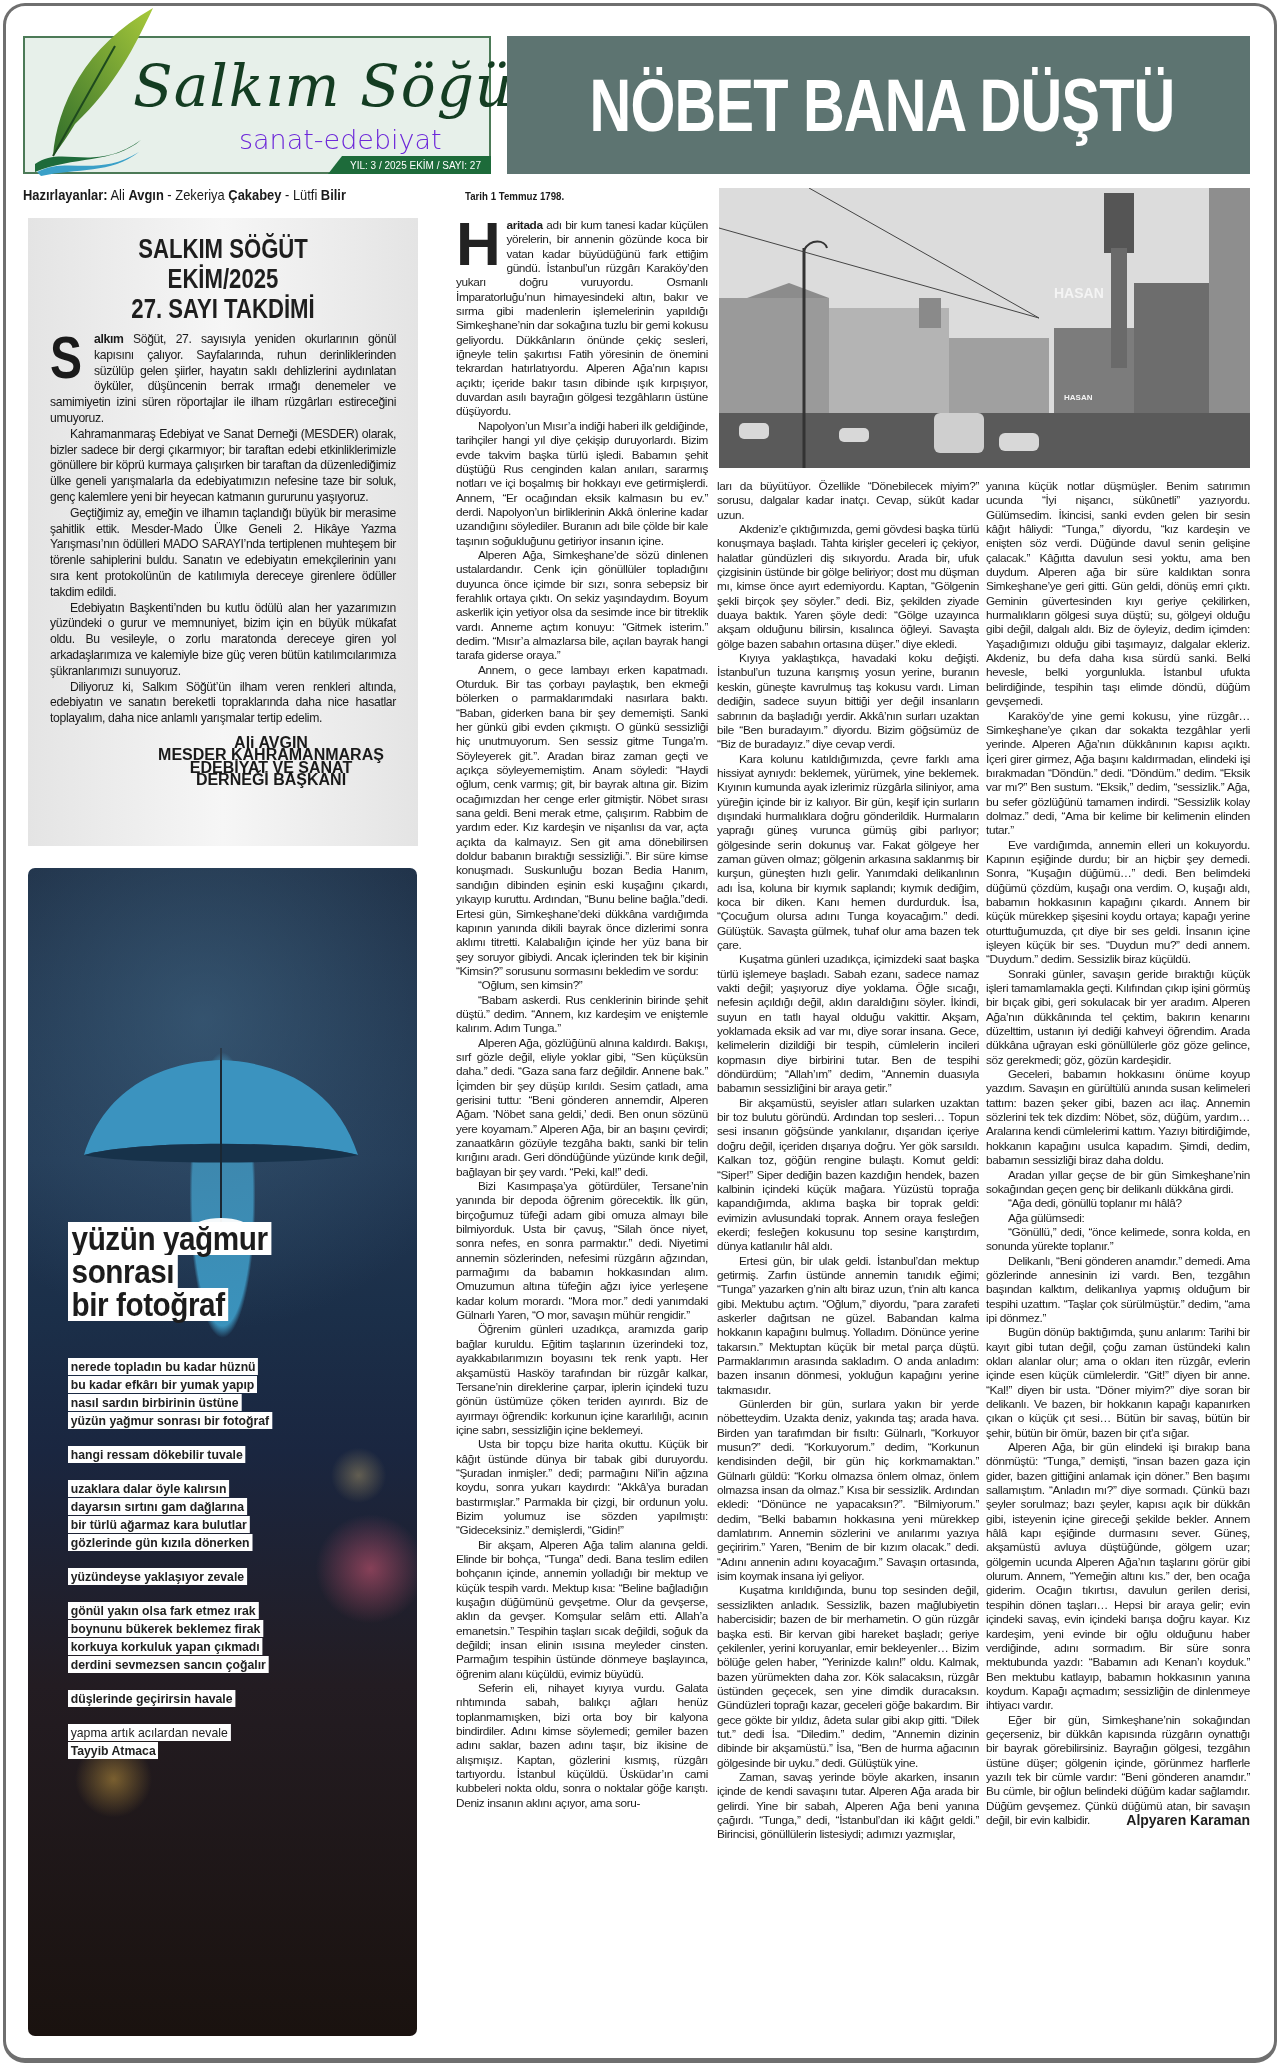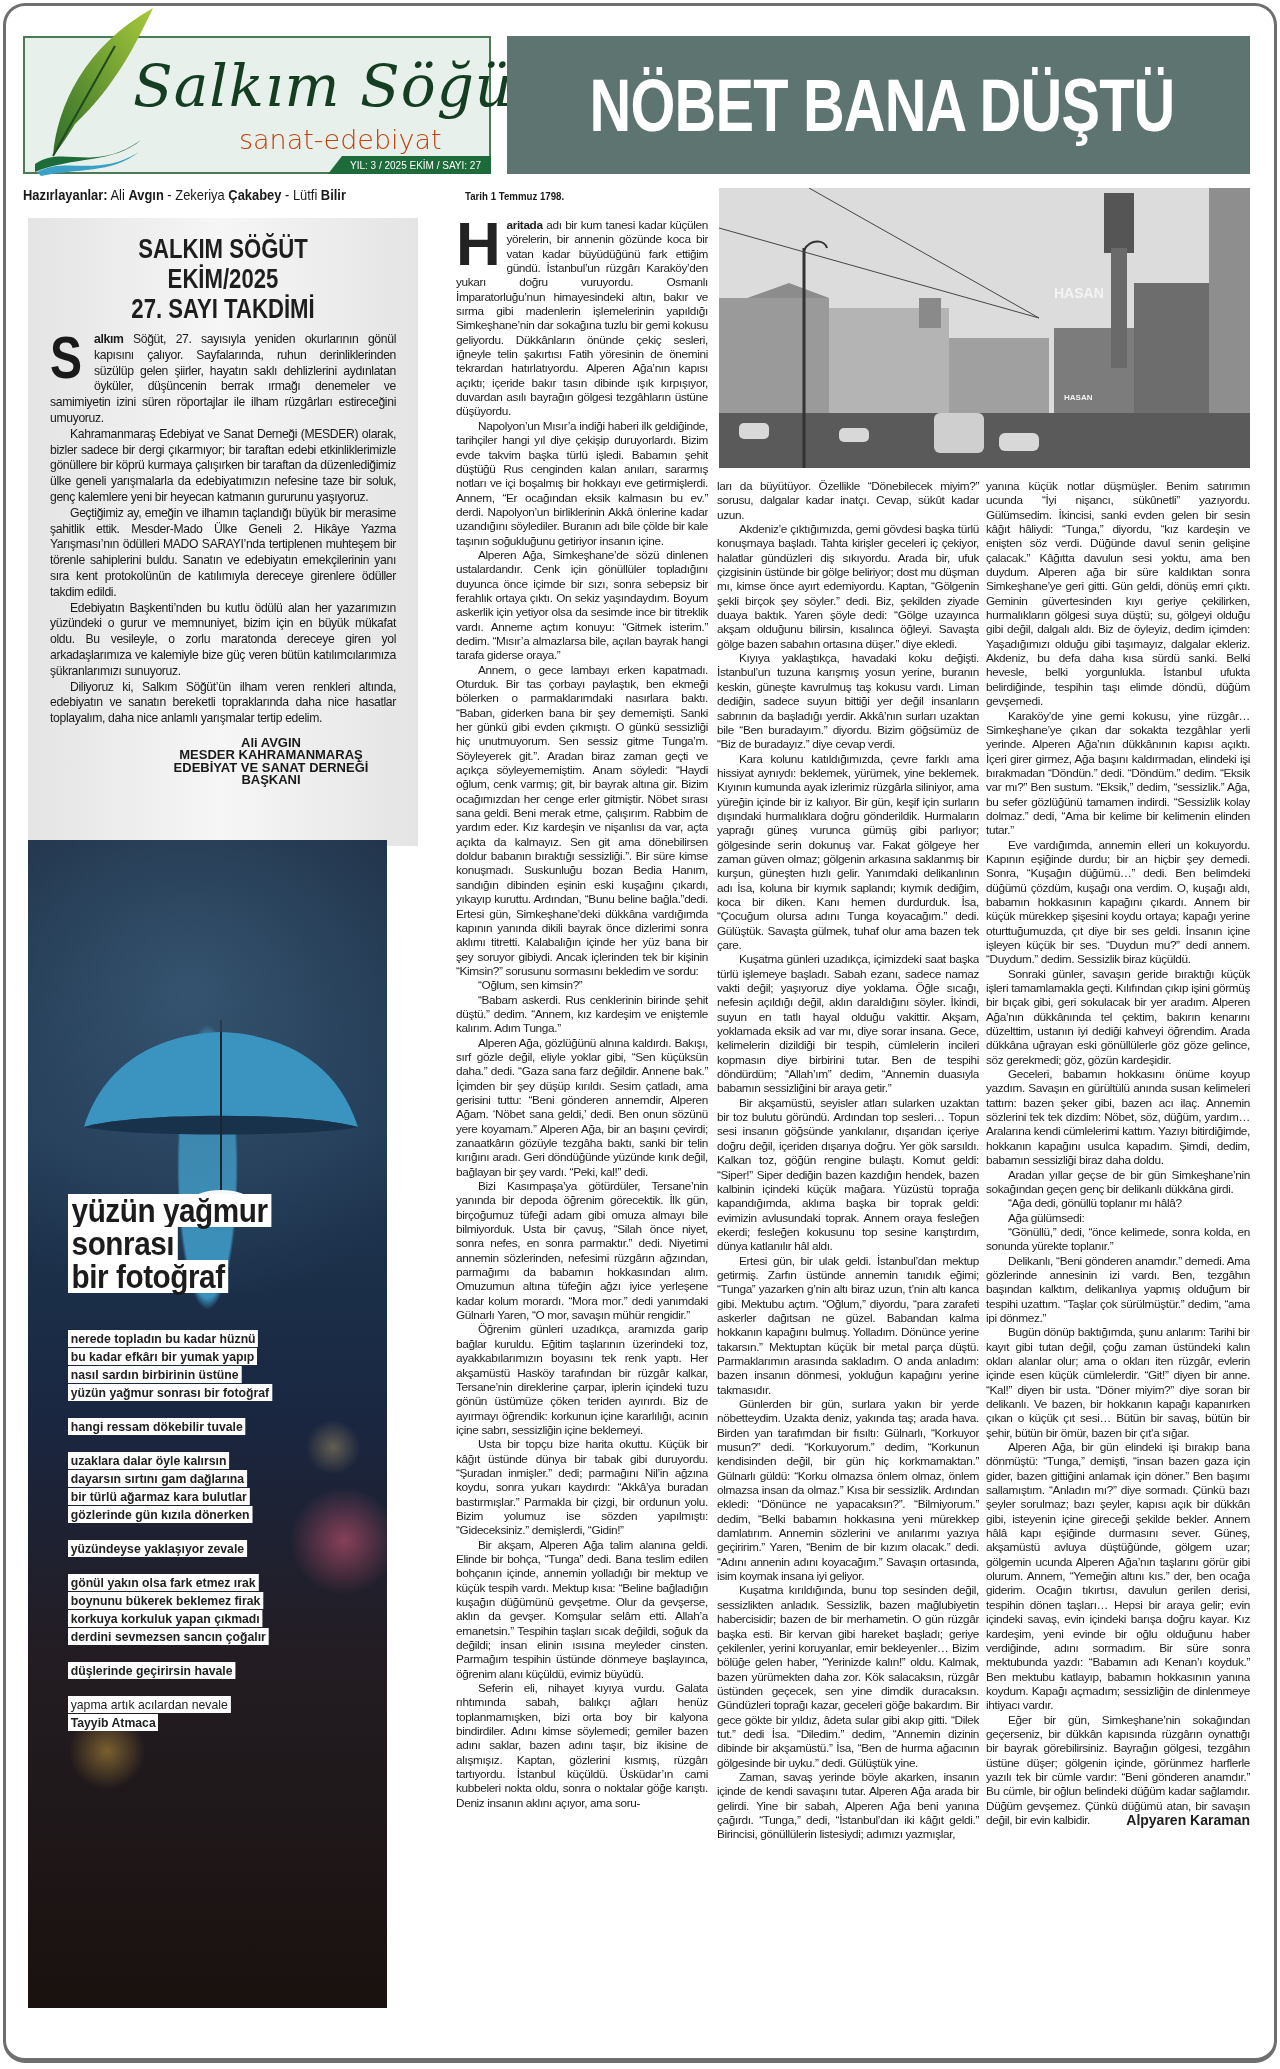--- a/index.html
+++ b/index.html
@@ -3,46 +3,46 @@
 <meta charset="utf-8">
 <style>
   * { box-sizing: border-box; margin: 0; padding: 0; }
   html, body { width: 1280px; height: 2069px; background: #ffffff; overflow: hidden; }
   body { font-family: "Liberation Sans", sans-serif; color: #1a1a1a; position: relative; }
   .frame { position: absolute; left: 3px; top: 3px; width: 1274px; height: 2060px; border: 3px solid #6f6f6f; border-radius: 22px; border-bottom-width: 5px; }
   
   .masthead { position: absolute; left: 23px; top: 36px; width: 468px; height: 138px; background: #e7f0ea; border: 2px solid #4c7a57; }
   .feather { position: absolute; left: 10px; top: -32px; width: 120px; height: 170px; }
   .logo-title { position: absolute; left: 108px; top: 14px; font-family: "DejaVu Serif", serif; font-style: italic; font-size: 58px; color: #143d22; letter-spacing: 1px; white-space: nowrap; }
-  .logo-sub { position: absolute; left: 214px; top: 86px; font-size: 27px; color: #c2410c; font-family: "DejaVu Sans", sans-serif; font-weight: 300; }
+  .logo-sub { position: absolute; left: 214px; top: 86px; font-size: 27px; color: #6d28d9; font-family: "DejaVu Sans", sans-serif; font-weight: 300; }
   .issue-tag { position: absolute; right: -2px; bottom: -2px; background: #1d6b3a; color: #fff; font-size: 10px; padding: 4px 10px 3px 22px; clip-path: polygon(14px 0, 100% 0, 100% 100%, 0 100%); font-family: "Liberation Sans", sans-serif; font-stretch: condensed; }
   .waves { position: absolute; left: 8px; top: 96px; width: 110px; height: 42px; }
   .headline-box { position: absolute; left: 507px; top: 36px; width: 743px; height: 138px; background: #5d7471; display: flex; align-items: center; justify-content: flex-start; }
   .headline { color: #fff; font-size: 74px; font-weight: 700; letter-spacing: -1px; transform: scaleX(0.78); white-space: nowrap; }
   .credits { position: absolute; left: 23px; top: 186px; font-size: 15px; transform: scaleX(0.86); transform-origin: left; white-space: nowrap; }
   .credits b { font-weight: 700; }
   .date-line { position: absolute; left: 465px; top: 190px; font-size: 11px; font-weight: 700; transform: scaleX(0.88); transform-origin: left; }
   
   .editorial { position: absolute; left: 28px; top: 218px; width: 390px; height: 628px; background: linear-gradient(90deg, #e4e4e4 0%, #f6f6f6 50%, #e4e4e4 100%); padding: 16px 22px 10px 22px; }
   .ed-title { text-align: center; font-size: 27px; font-weight: 700; line-height: 30px; transform: scaleX(0.82); color: #1e1e1e; }
   .ed-body { margin-top: 8px; font-size: 12.2px; line-height: 15.8px; text-align: justify; letter-spacing: -0.35px; }
   .ed-body p { text-indent: 20px; }
   .ed-body p.first { text-indent: 0; }
   .dropcap { float: left; font-size: 60px; line-height: 48px; font-weight: 700; margin: 2px 6px 0 0; transform: scaleX(0.8); transform-origin: left; width: 38px; }
-  .ed-sign { margin-top: 10px; text-align: right; font-size: 13px; font-weight: 700; line-height: 12.5px; padding-right: 10px; }
+  .ed-sign { margin-top: 10px; text-align: right; font-size: 16px; font-weight: 700; line-height: 12.5px; padding-right: 10px; }
   .ed-sign div { text-align: center; width: 230px; margin-left: auto; }
   
-  .poem { position: absolute; left: 28px; top: 840px; width: 359px; height: 1168px; overflow: hidden;
+  .poem { position: absolute; left: 28px; top: 868px; width: 389px; height: 1168px; overflow: hidden;
     background:
       radial-gradient(circle at 45% 13%, rgba(70,110,140,0.55), transparent 30%),
       radial-gradient(ellipse at 50% 28%, #3a93bd 0 11%, transparent 12%),
       radial-gradient(circle at 88% 60%, rgba(220,90,120,0.55), transparent 7%),
       radial-gradient(circle at 85% 52%, rgba(230,200,120,0.35), transparent 4%),
       radial-gradient(circle at 22% 78%, rgba(230,180,70,0.45), transparent 4%),
-      linear-gradient(180deg, #1d2d43 0%, #213752 25%, #1b2f49 38%, #1a2640 50%, #231c22 70%, #1a120f 100%); }
+      linear-gradient(180deg, #1d2d43 0%, #213752 25%, #1b2f49 38%, #1a2640 50%, #231c22 70%, #1a120f 100%); border-radius: 7px; }
   .umbrella { position: absolute; left: 48px; top: 172px; width: 290px; height: 200px; }
   .poem-title { position: absolute; left: 40px; top: 354px; }
   .poem-title span { display: table; background: #fff; color: #1c1c1c; font-weight: 700; font-size: 33px; line-height: 33px; padding: 0 4px; letter-spacing: -0.5px; transform: scaleX(0.9); transform-origin: left; }
   .poem-lines { position: absolute; left: 40px; top: 490px; }
   .stanza { margin-bottom: 17px; font-weight: bold; }
   .pl { display: table; background: #fff; color: #222; font-size: 13.6px; line-height: 17px; padding: 0 3px; margin-bottom: 1px; transform: scaleX(0.9); transform-origin: left; white-space: nowrap; }
   .pl.author { font-weight: 700; }
   
   .col { position: absolute; font-size: 11.8px; line-height: 14.35px; text-align: justify; letter-spacing: -0.35px; color: #1d1d1d; }
   .col p { text-indent: 22px; }

